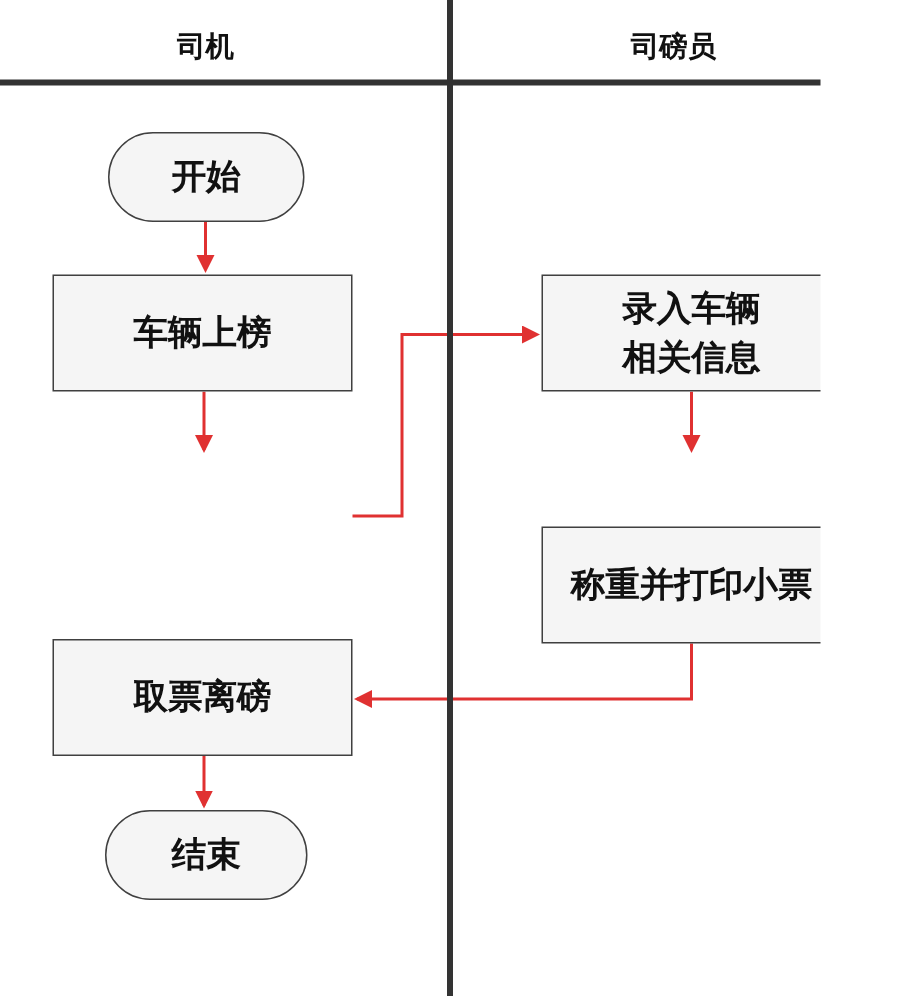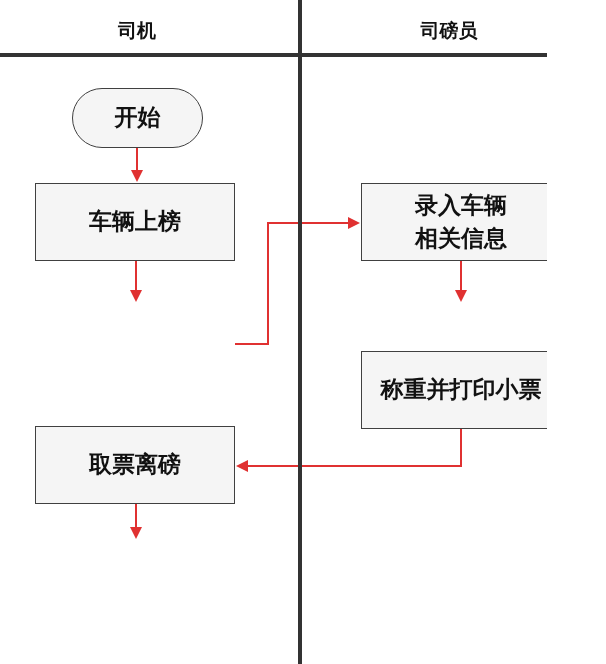--- a/index.html
+++ b/index.html
@@ -113,14 +113,17 @@
   </div>
 
   <div class="node" id="node-weigh-print">
     <span class="node-label">称重并打印小票</span>
   </div>
 
   <div class="node" id="node-take-ticket">
     <span class="node-label">取票离磅</span>
   </div>
 
+  <div class="node terminator" id="node-end">
+    <span class="node-label">结束</span>
+  </div>
 
 </div>
 
 </body></html>

